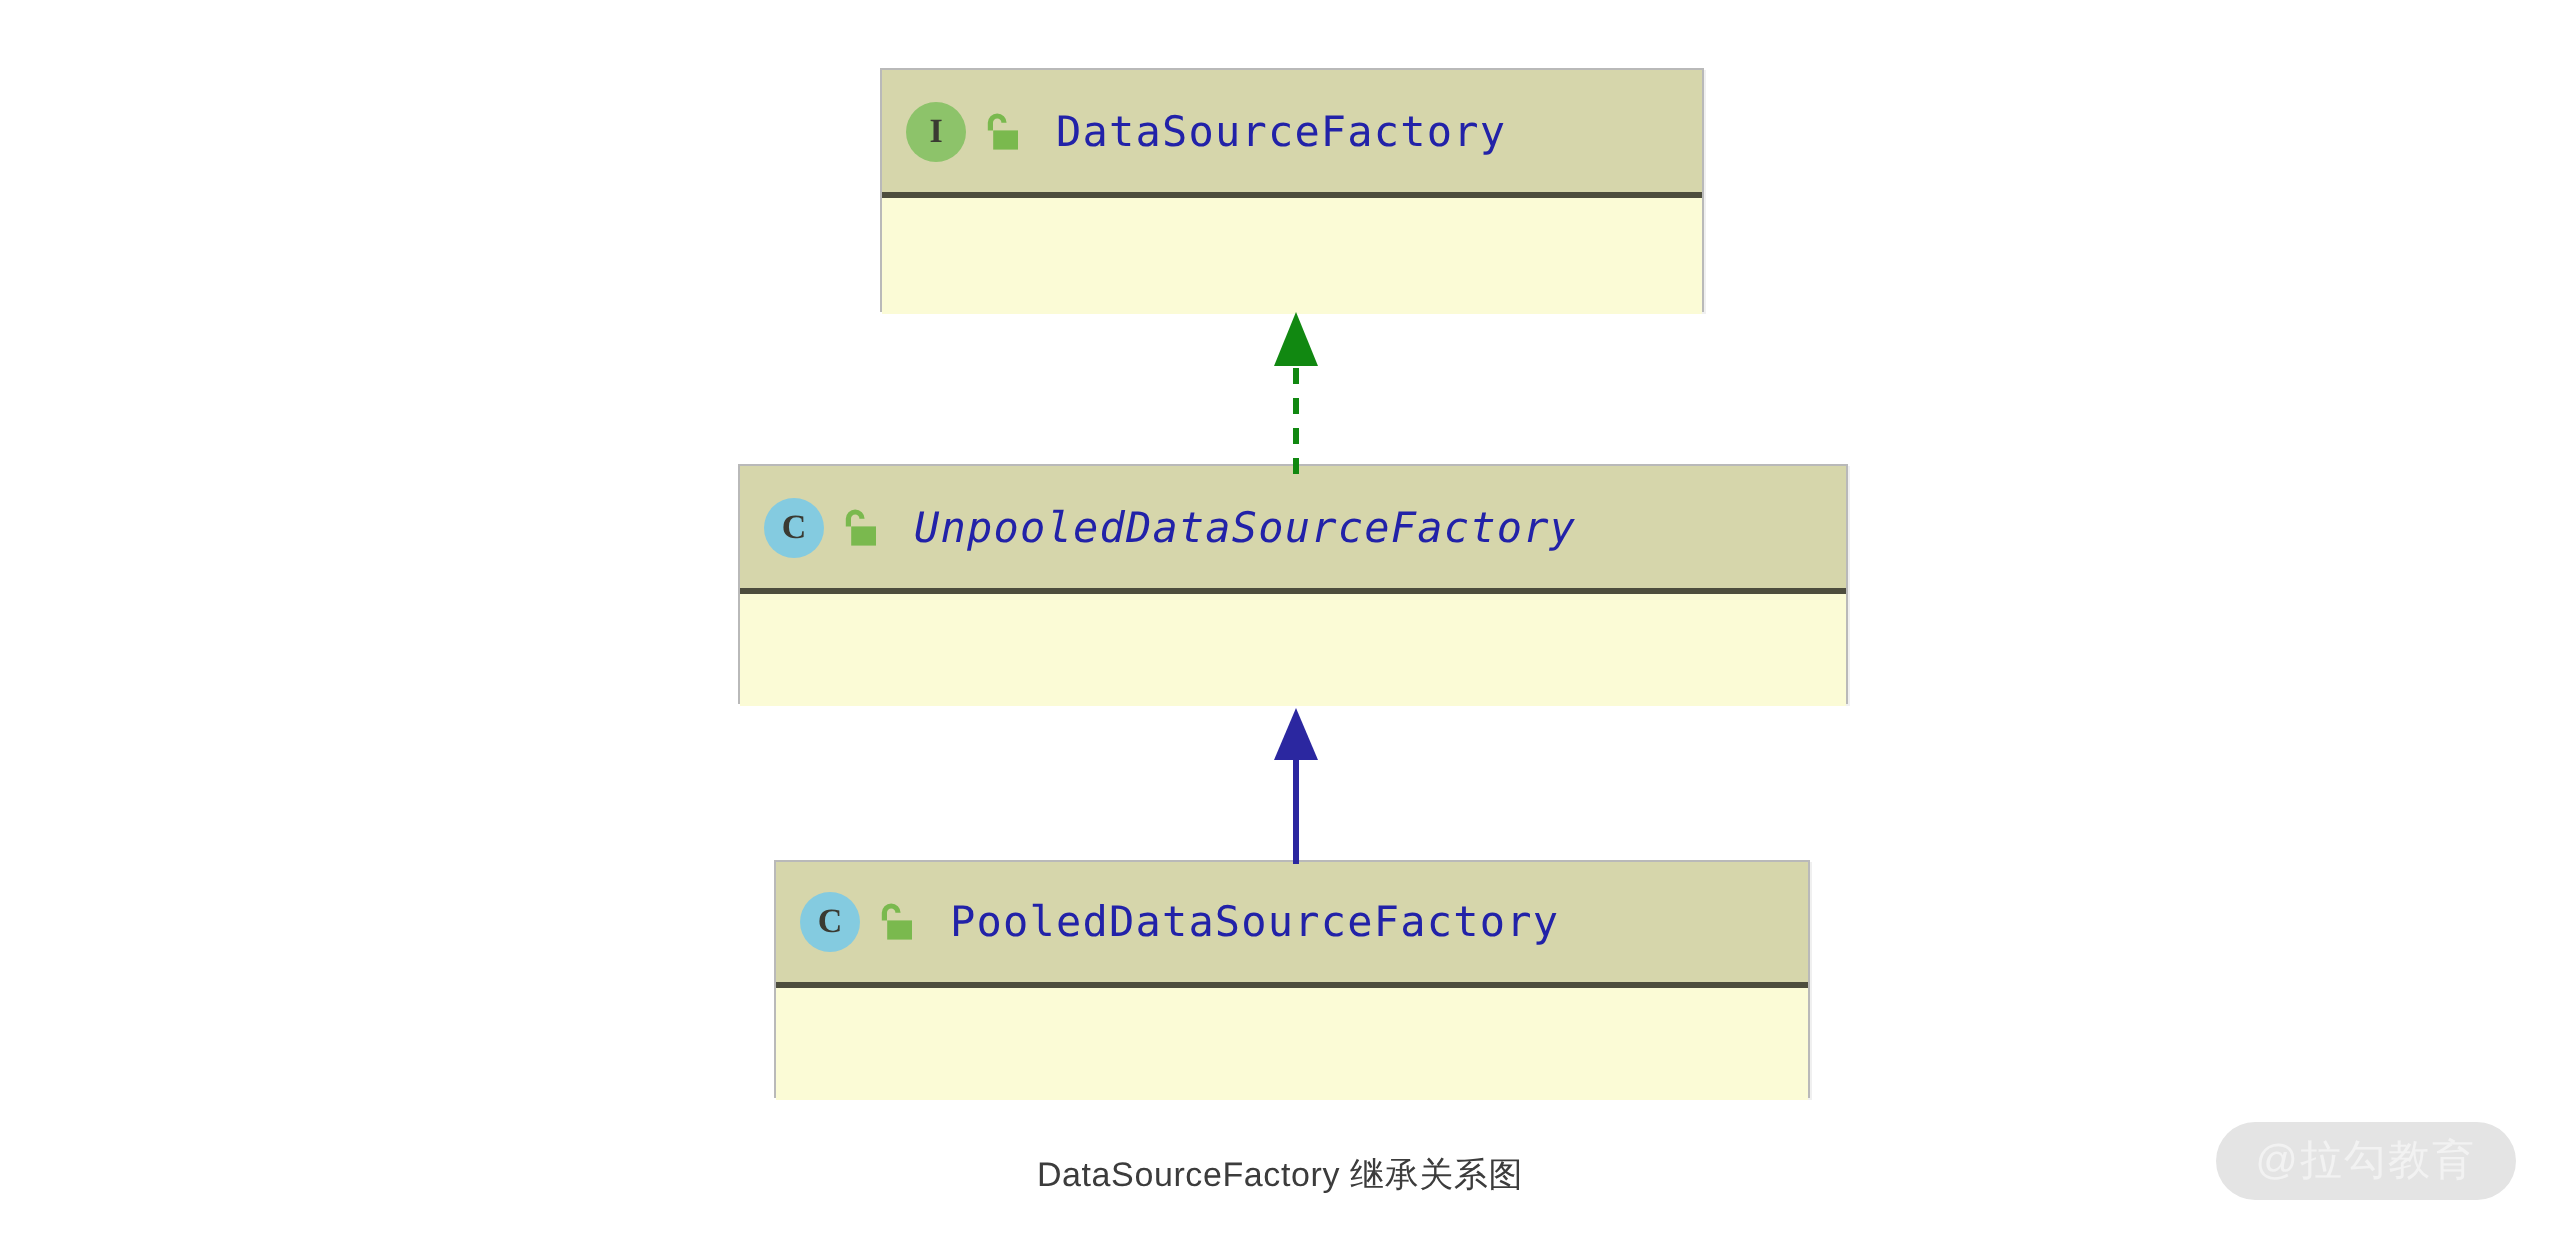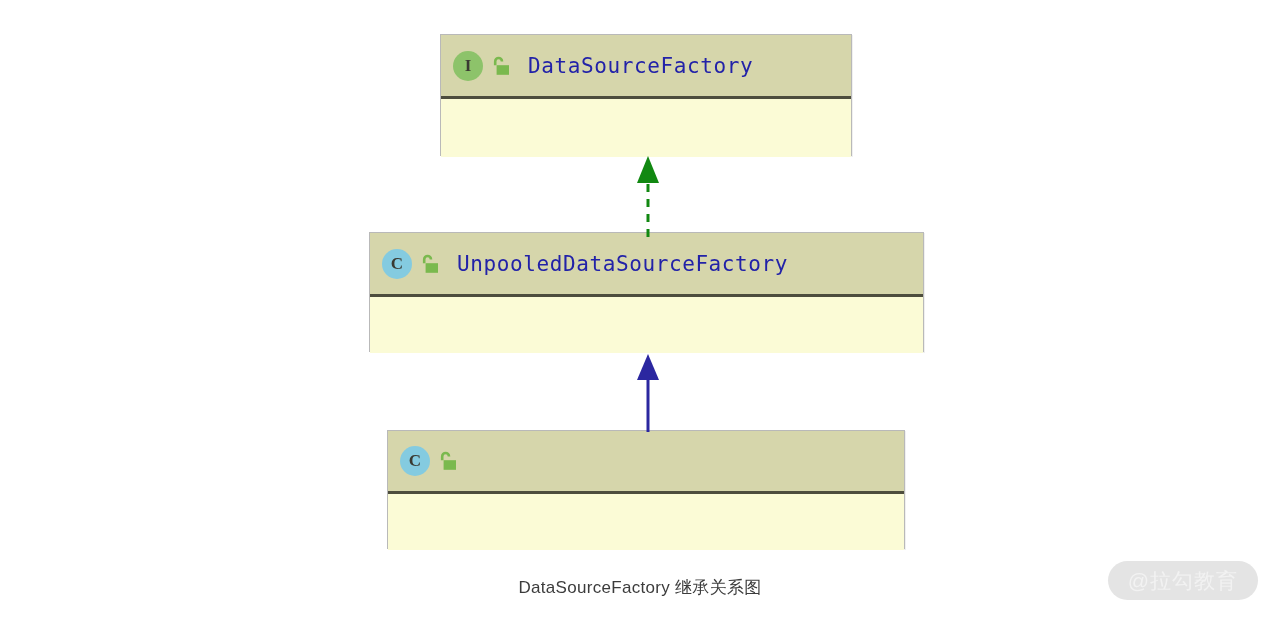--- a/index.html
+++ b/index.html
@@ -137,34 +137,35 @@
 
   <div class="uml-class" id="box-1" style="left: 369px; top: 232px; width: 555px; height: 120px; background: rgb(251, 251, 214);">
     <div class="uml-header" id="hdr-1" style="height: 64px; background: rgb(214, 214, 171);">
       <span class="type-badge klass" id="badge-1" style="background: rgb(132, 203, 224);">C</span>
       <span class="lock-icon">
         <svg viewBox="0 0 20 22" width="20" height="22" aria-hidden="true">
           <path d="M5.2 10.2 V6.4 a3.4 3.4 0 0 1 6.8 0" fill="none" stroke="#7ab94e" stroke-width="2.6"></path>
           <rect x="6.6" y="10.2" width="12.4" height="9.6" fill="#7ab94e"></rect>
         </svg>
       </span>
-      <span class="uml-name" style="color: rgb(34, 34, 168);">UnpooledDataSourceFactory</span>
+      <span class="uml-name" style="color: rgb(34, 34, 168); font-style: italic;">UnpooledDataSourceFactory</span>
     </div>
     <div class="uml-body" id="bdy-1" style="height: 56px; background: rgb(251, 251, 214);"></div>
   </div>
 
   <div class="uml-class" id="box-2" style="left: 387px; top: 430px; width: 518px; height: 119px; background: rgb(251, 251, 214);">
     <div class="uml-header" id="hdr-2" style="height: 63px; background: rgb(214, 214, 171);">
       <span class="type-badge klass" id="badge-2" style="background: rgb(132, 203, 224);">C</span>
       <span class="lock-icon">
         <svg viewBox="0 0 20 22" width="20" height="22" aria-hidden="true">
           <path d="M5.2 10.2 V6.4 a3.4 3.4 0 0 1 6.8 0" fill="none" stroke="#7ab94e" stroke-width="2.6"></path>
           <rect x="6.6" y="10.2" width="12.4" height="9.6" fill="#7ab94e"></rect>
         </svg>
       </span>
+      <span class="uml-name" style="color: rgb(34, 34, 168);">PooledDataSourceFactory</span>
     </div>
     <div class="uml-body" id="bdy-2" style="height: 56px; background: rgb(251, 251, 214);"></div>
   </div>
 
   <svg class="connector" id="rel-0" style="left:616px; top:155px; width:64px; height:82px;">
     <line id="rel-0-line" x1="32" y1="82" x2="32" y2="28" stroke-width="3" stroke-dasharray="8 7" stroke="#118811"></line>
     <polygon id="rel-0-head" points="32,1 21,28 43,28" fill="#118811"></polygon>
   </svg>
 
   <svg class="connector" id="rel-1" style="left:616px; top:353px; width:64px; height:79px;">

